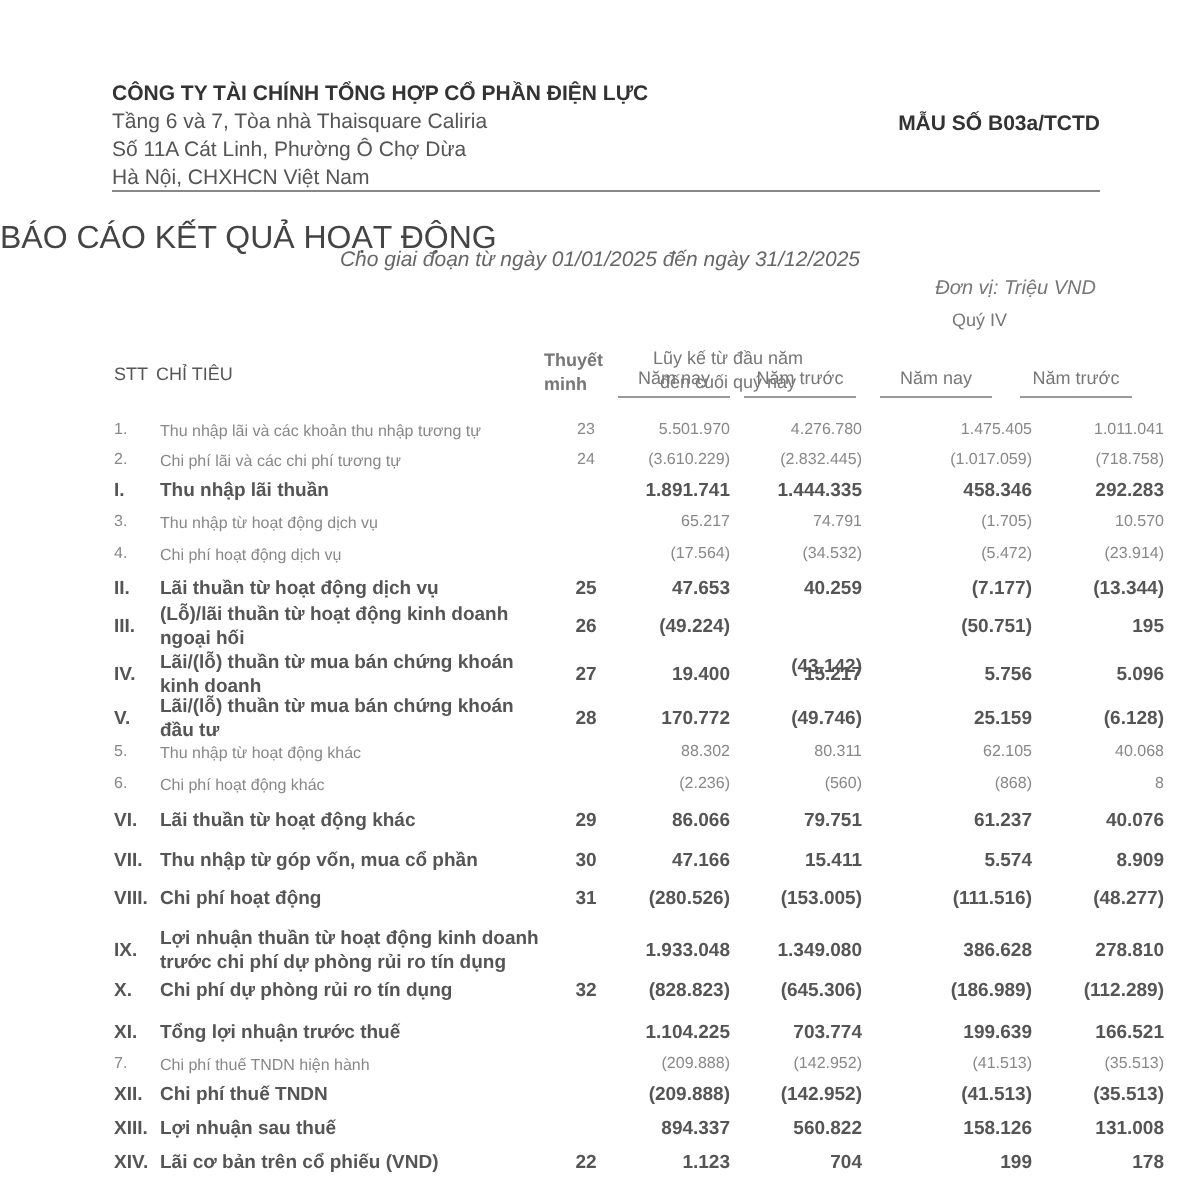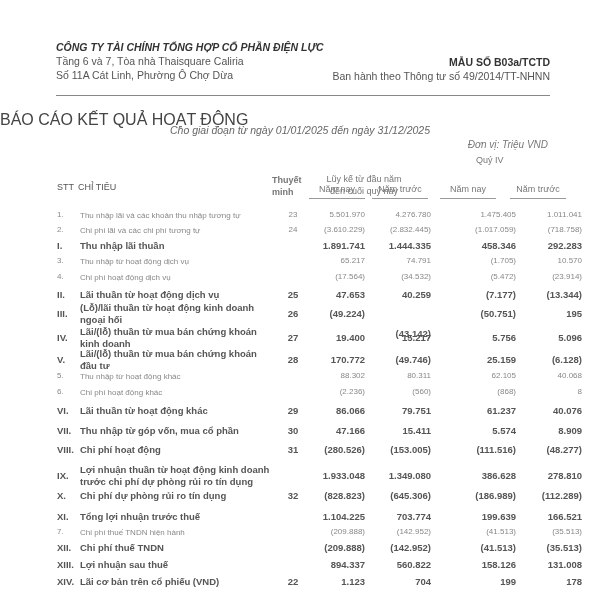--- a/index.html
+++ b/index.html
@@ -1,19 +1,19 @@
 <!DOCTYPE html>
 <html><head>
 <meta charset="utf-8">
 <style>
   html, body { margin: 0; padding: 0; background: #ffffff; }
   body { width: 600px; height: 600px; overflow: hidden; position: relative;
          font-family: "Liberation Sans", sans-serif; color: #555; }
   .header-left { position: absolute; left: 56px; top: 40px; font-size: 10.5px; line-height: 14px; color: #555; }
-  .header-left .company { font-weight: bold; color: #333; font-size: 10.5px; font-style: italic; }
+  .header-left .company { font-weight: bold; color: #333; font-size: 10.5px; }
   .header-left .rule { position: absolute; left: 0; top: 55px; width: 250px; border-bottom: 1px solid #888; }
   .header-right { position: absolute; right: 50px; top: 55px; text-align: right; font-size: 10.5px; line-height: 14px; color: #555; }
   .header-right .form-no { font-weight: bold; color: #333; }
   .header-right .rule { position: absolute; right: 0; top: 40px; width: 250px; border-bottom: 1px solid #888; }
   .title { position: absolute; left: 0; width: 600px; top: 111px; font-size: 16px; color: #444; }
   .subtitle { position: absolute; left: 0; width: 600px; top: 124px; text-align: center; font-size: 10.5px; color: #666; font-style: italic; }
   .unit { position: absolute; right: 52px; top: 139px; font-size: 10px; color: #777; font-style: italic; }
   .cum-head { position: absolute; left: 318px; top: 149px; width: 92px; text-align: center; font-size: 9px; line-height: 12px; color: #777; margin-top: 24px; }
   .q-head { position: absolute; left: 476px; top: 155px; font-size: 9px; color: #777; }
   .col-head { position: absolute; top: 184px; font-size: 9px; color: #777; text-align: center; width: 56px; }
@@ -33,26 +33,26 @@
   .row .v2 { left: 454px; }
   .row .v3 { left: 520px; }
 </style>
 </head>
 <body>
 
 <div class="header-left">
   <div class="company">CÔNG TY TÀI CHÍNH TỔNG HỢP CỔ PHẦN ĐIỆN LỰC</div>
   <div>Tầng 6 và 7, Tòa nhà Thaisquare Caliria</div>
   <div>Số 11A Cát Linh, Phường Ô Chợ Dừa</div>
+  <div>Hà Nội, CHXHCN Việt Nam</div>
   <div class="rule"></div>
 </div>
 
 <div class="header-right">
   <div class="form-no">MẪU SỐ B03a/TCTD</div>
-  <div>Ban hành theo Thông tư số 49/2014/TT-NHNN</div>
   <div class="rule"></div>
 </div>
 
 <div class="title">BÁO CÁO KẾT QUẢ HOẠT ĐỘNG</div>
 <div class="subtitle">Cho giai đoạn từ ngày 01/01/2025 đến ngày 31/12/2025</div>
 <div class="unit">Đơn vị: Triệu VND</div>
 
 <div class="cum-head">Lũy kế từ đầu năm đến cuối quý này</div>
 <div class="q-head">Quý IV</div>
 

